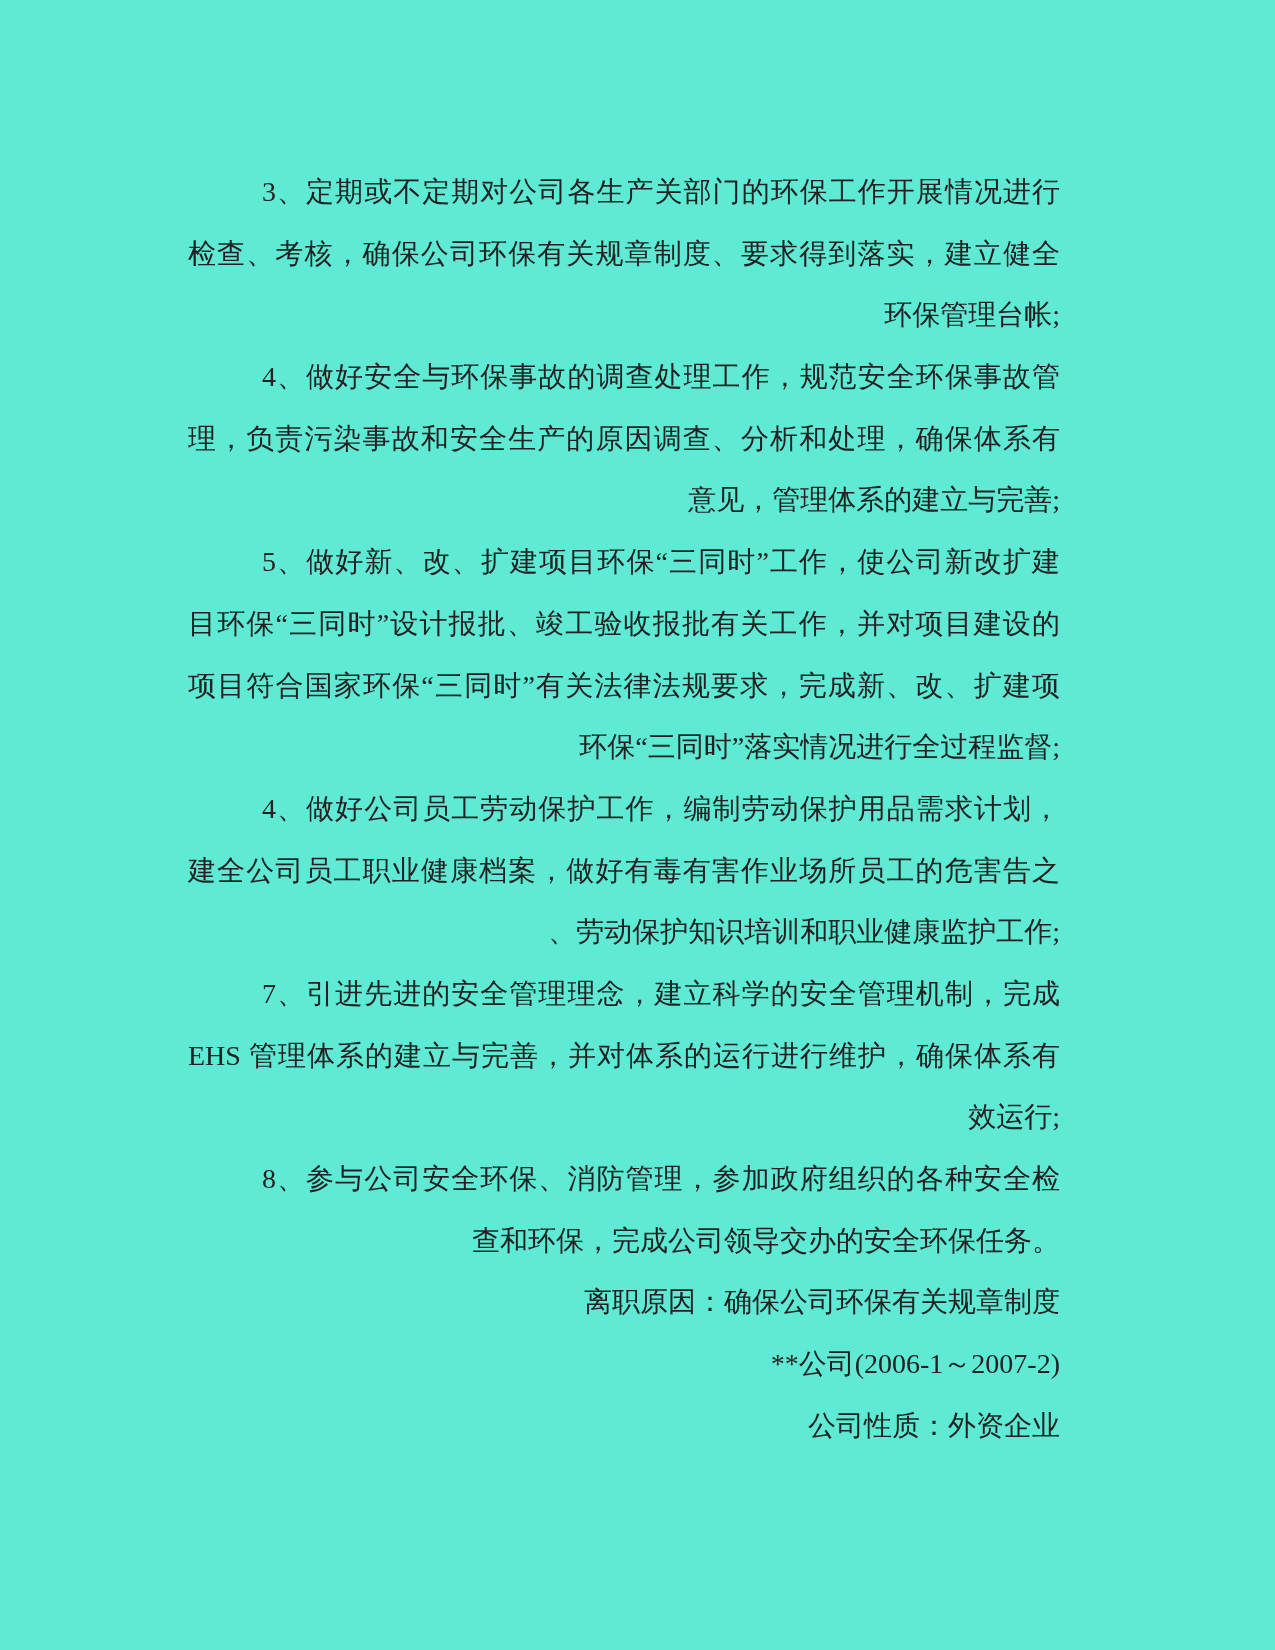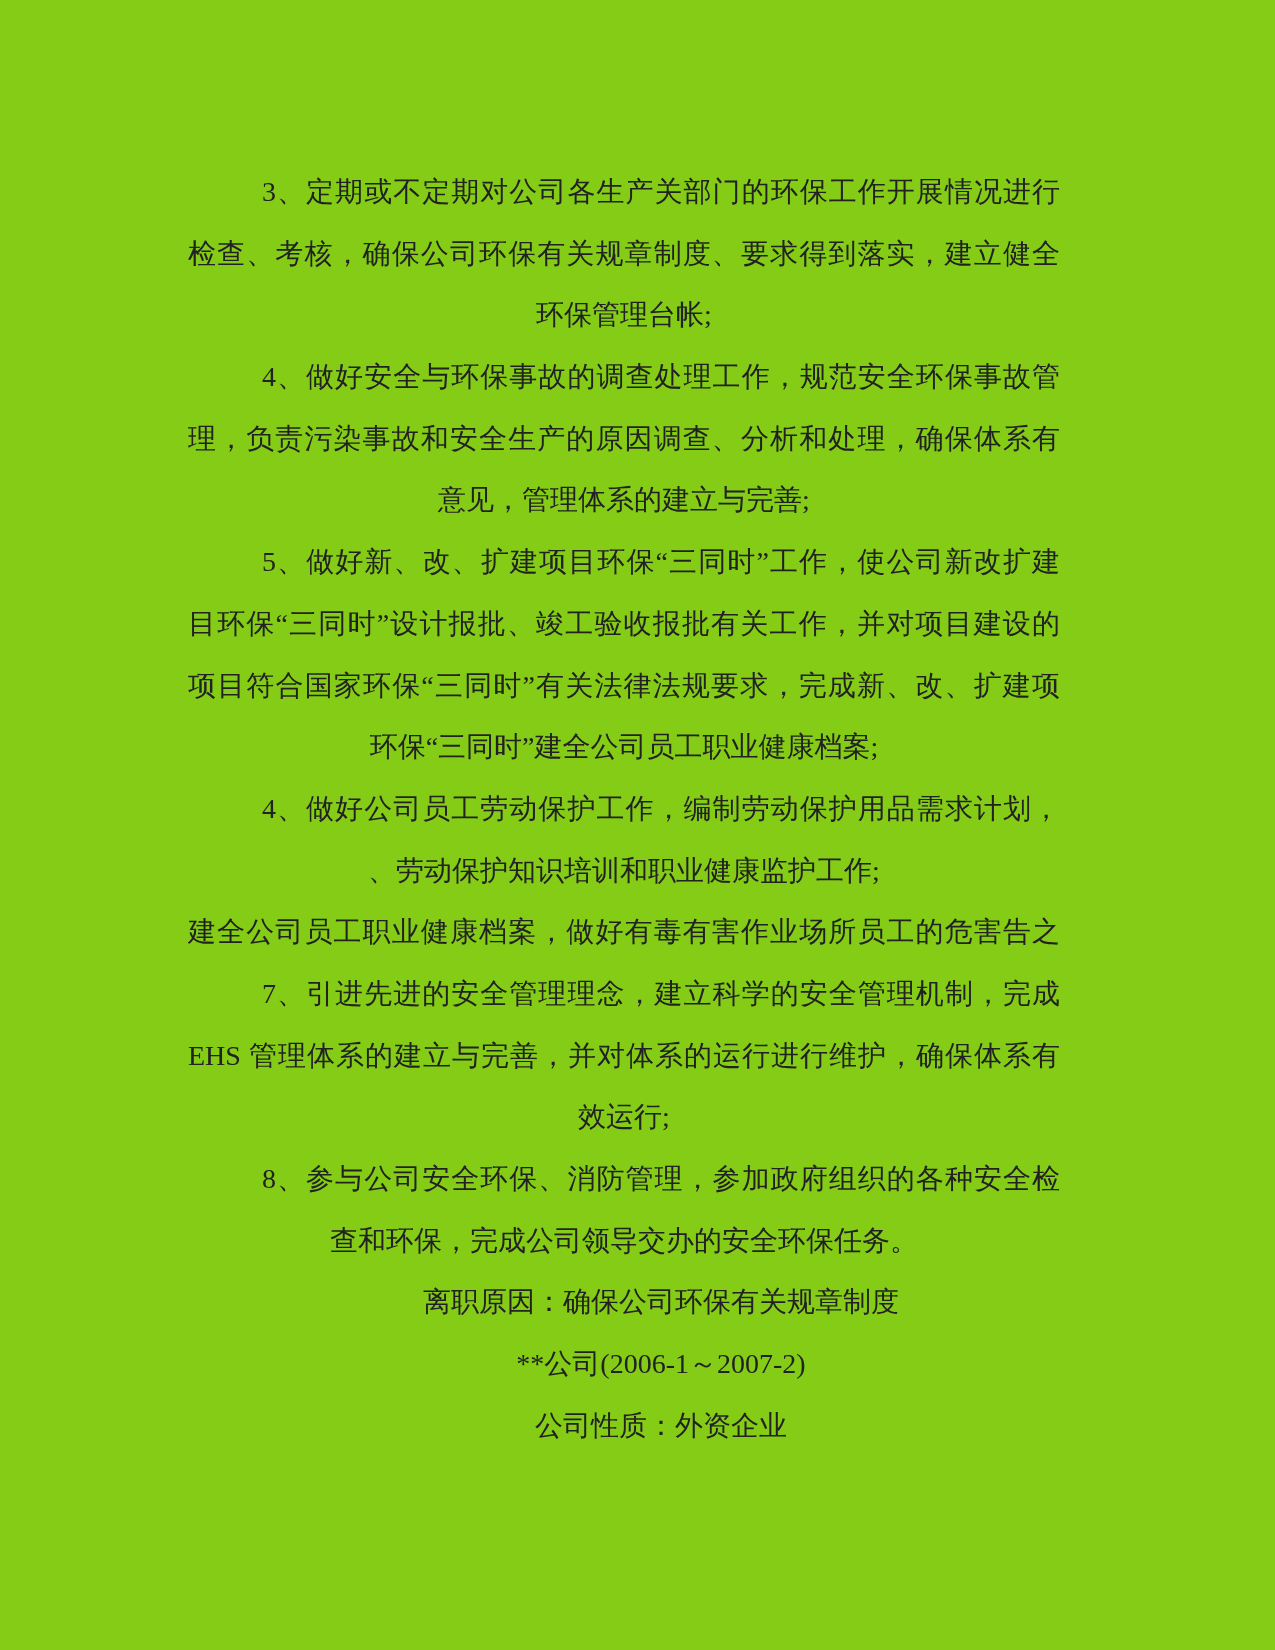--- a/index.html
+++ b/index.html
@@ -8,42 +8,42 @@
   }
   body {
     width: 1275px;
     height: 1650px;
     background: #ffffff;
   }
   .page {
     position: relative;
     width: 1275px;
     height: 1650px;
-    background: #84cc16;
+    background: #5eead4;
     overflow: hidden;
   }
   .text-block {
     position: absolute;
     left: 188px;
     top: 161px;
     width: 872px;
     color: #222222;
     font-family: "Liberation Serif", "DejaVu Serif", serif;
     font-size: 28px;
     font-weight: normal;
   }
   .paragraph {
     margin: 0;
     padding: 0;
   }
   .line {
     height: 61.7px;
     line-height: 61.7px;
     white-space: nowrap;
-    text-align: center;
+    text-align: right;
   }
   .line.justify {
     white-space: normal;
     text-align: justify;
     text-align-last: justify;
     text-justify: inter-character;
     overflow: hidden;
   }
   .line.indent {
     text-indent: 74px;
@@ -61,26 +61,26 @@
       </div>
       <div class="paragraph">
         <div class="line justify indent">4、做好安全与环保事故的调查处理工作，规范安全环保事故管</div>
         <div class="line justify">理，负责污染事故和安全生产的原因调查、分析和处理，确保体系有</div>
         <div class="line">意见，管理体系的建立与完善;</div>
       </div>
       <div class="paragraph">
         <div class="line justify indent">5、做好新、改、扩建项目环保“三同时”工作，使公司新改扩建</div>
         <div class="line justify">目环保“三同时”设计报批、竣工验收报批有关工作，并对项目建设的</div>
         <div class="line justify">项目符合国家环保“三同时”有关法律法规要求，完成新、改、扩建项</div>
-        <div class="line">环保“三同时”建全公司员工职业健康档案;</div>
+        <div class="line">环保“三同时”落实情况进行全过程监督;</div>
       </div>
       <div class="paragraph">
         <div class="line justify indent">4、做好公司员工劳动保护工作，编制劳动保护用品需求计划，</div>
+        <div class="line justify">建全公司员工职业健康档案，做好有毒有害作业场所员工的危害告之</div>
         <div class="line">、劳动保护知识培训和职业健康监护工作;</div>
-        <div class="line justify">建全公司员工职业健康档案，做好有毒有害作业场所员工的危害告之</div>
       </div>
       <div class="paragraph">
         <div class="line justify indent">7、引进先进的安全管理理念，建立科学的安全管理机制，完成</div>
         <div class="line justify">EHS 管理体系的建立与完善，并对体系的运行进行维护，确保体系有</div>
         <div class="line">效运行;</div>
       </div>
       <div class="paragraph">
         <div class="line justify indent">8、参与公司安全环保、消防管理，参加政府组织的各种安全检</div>
         <div class="line">查和环保，完成公司领导交办的安全环保任务。</div>
       </div>

